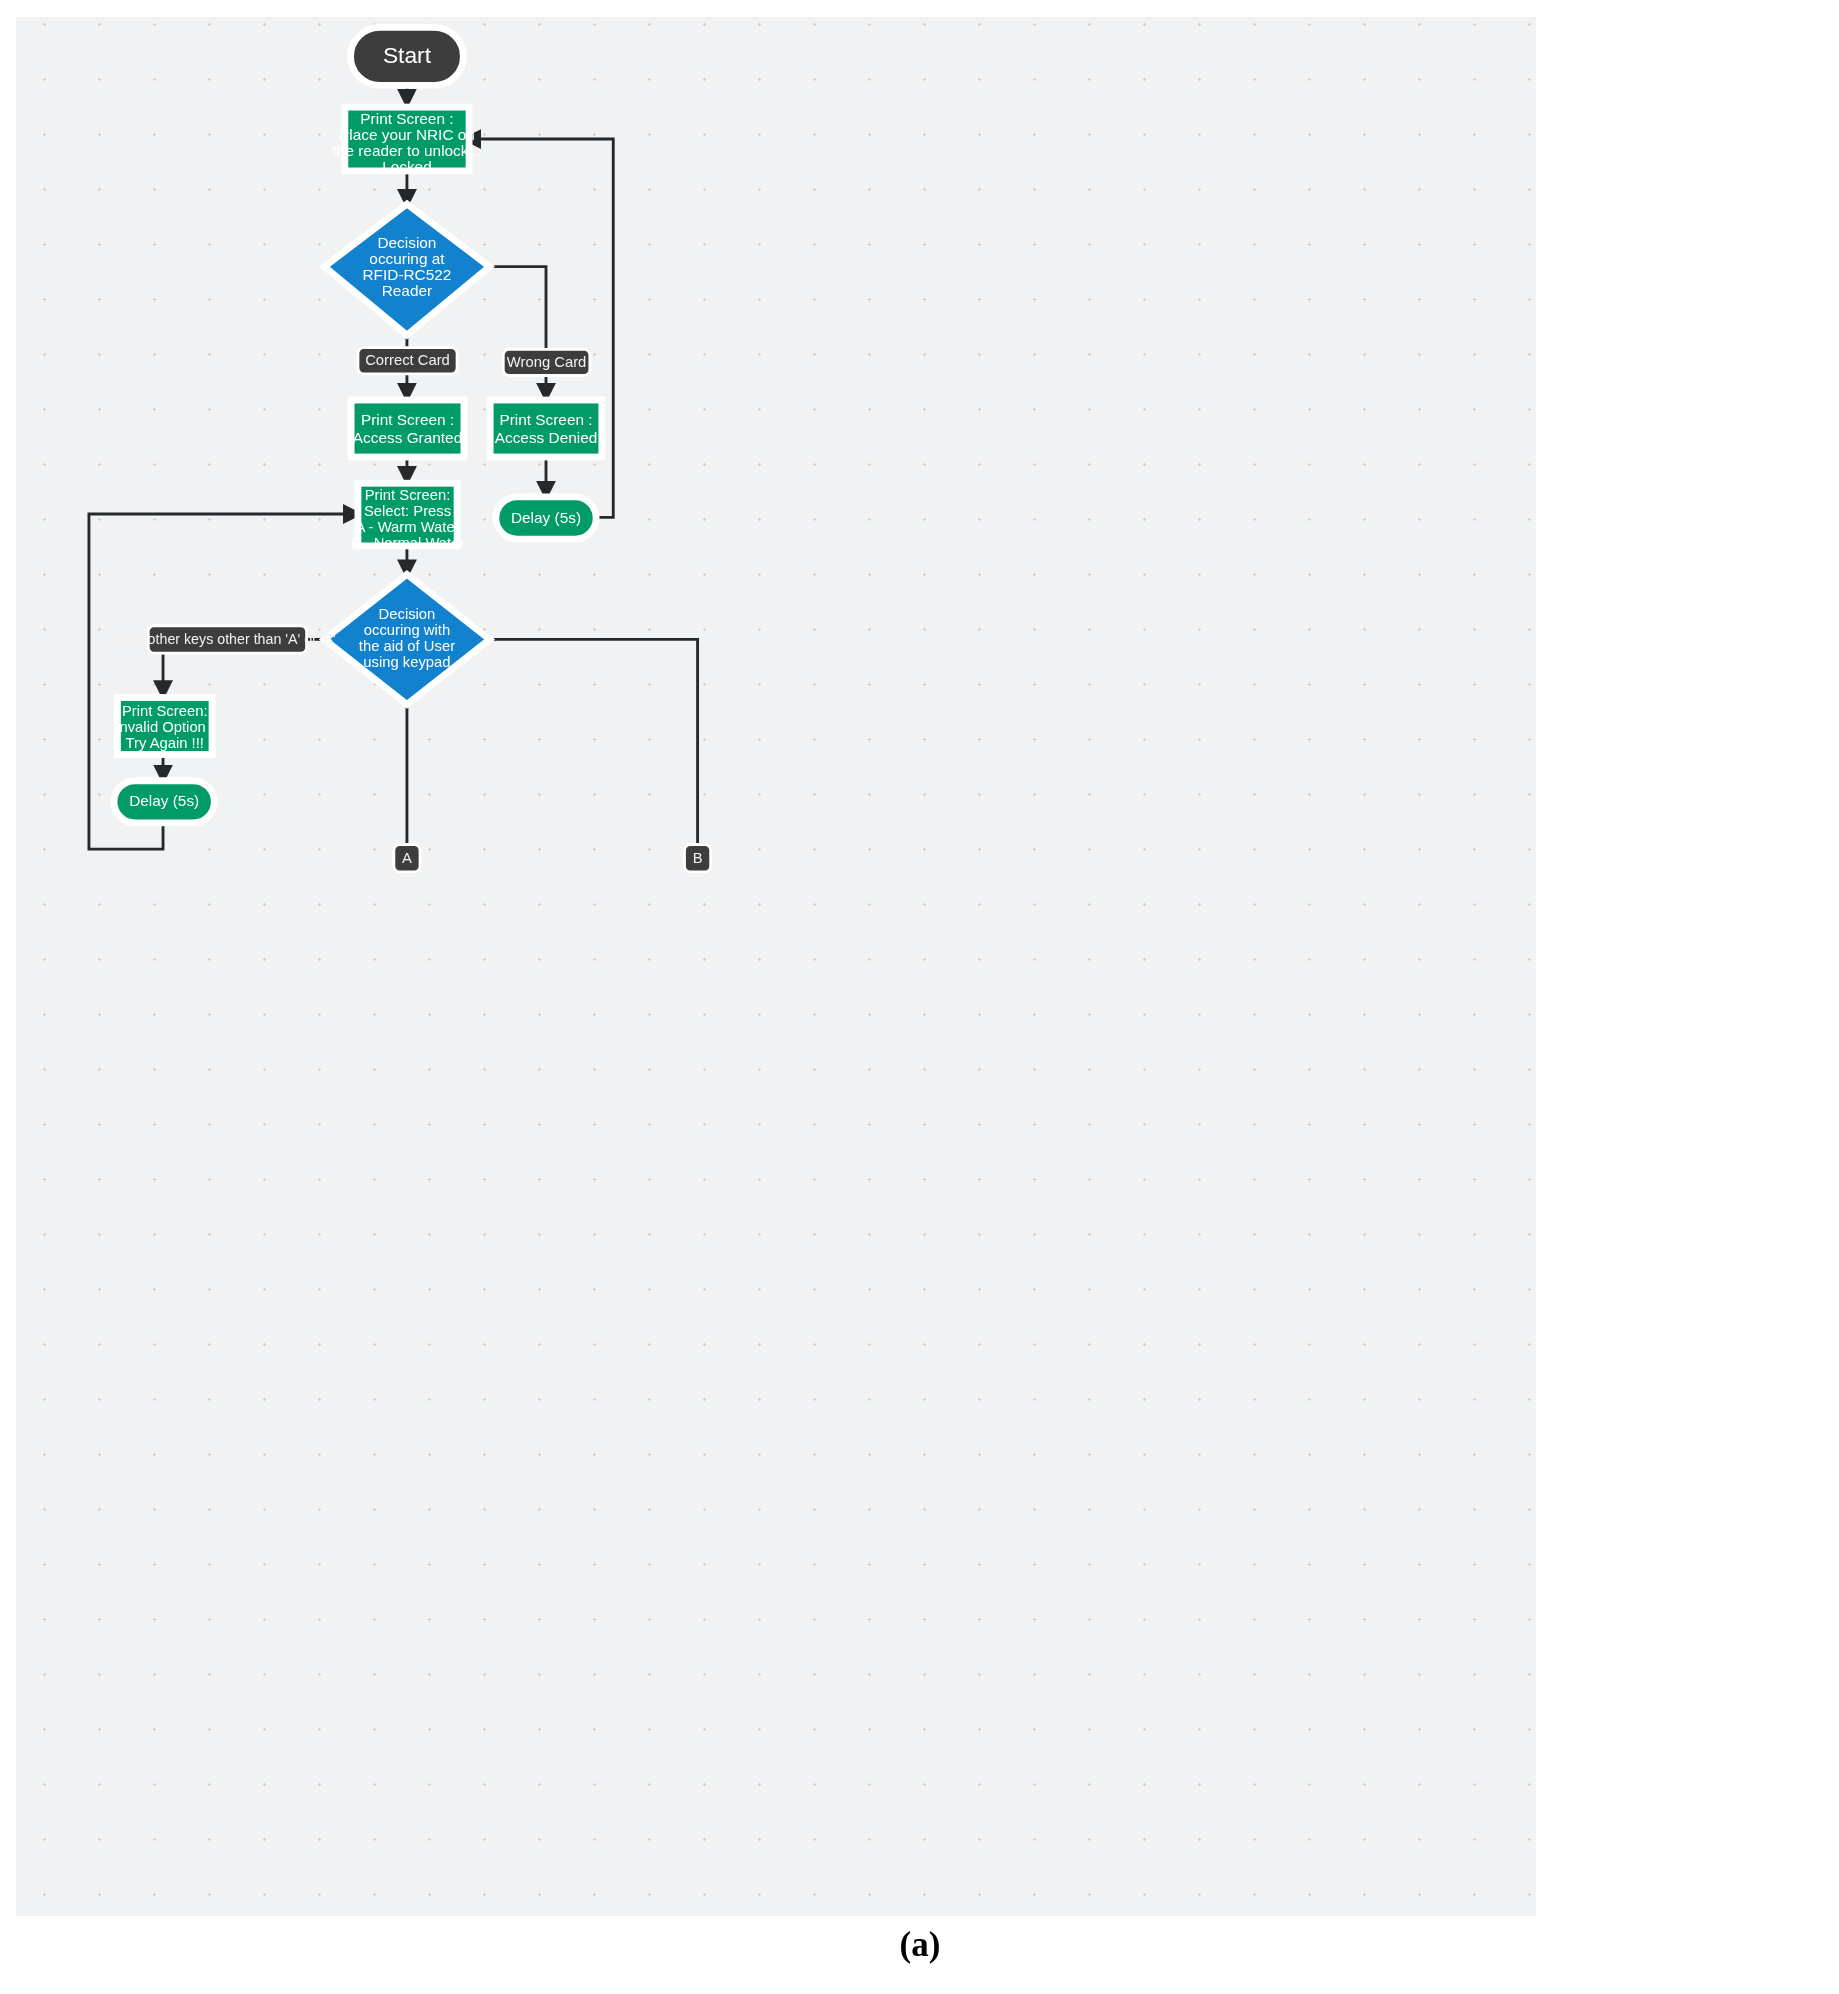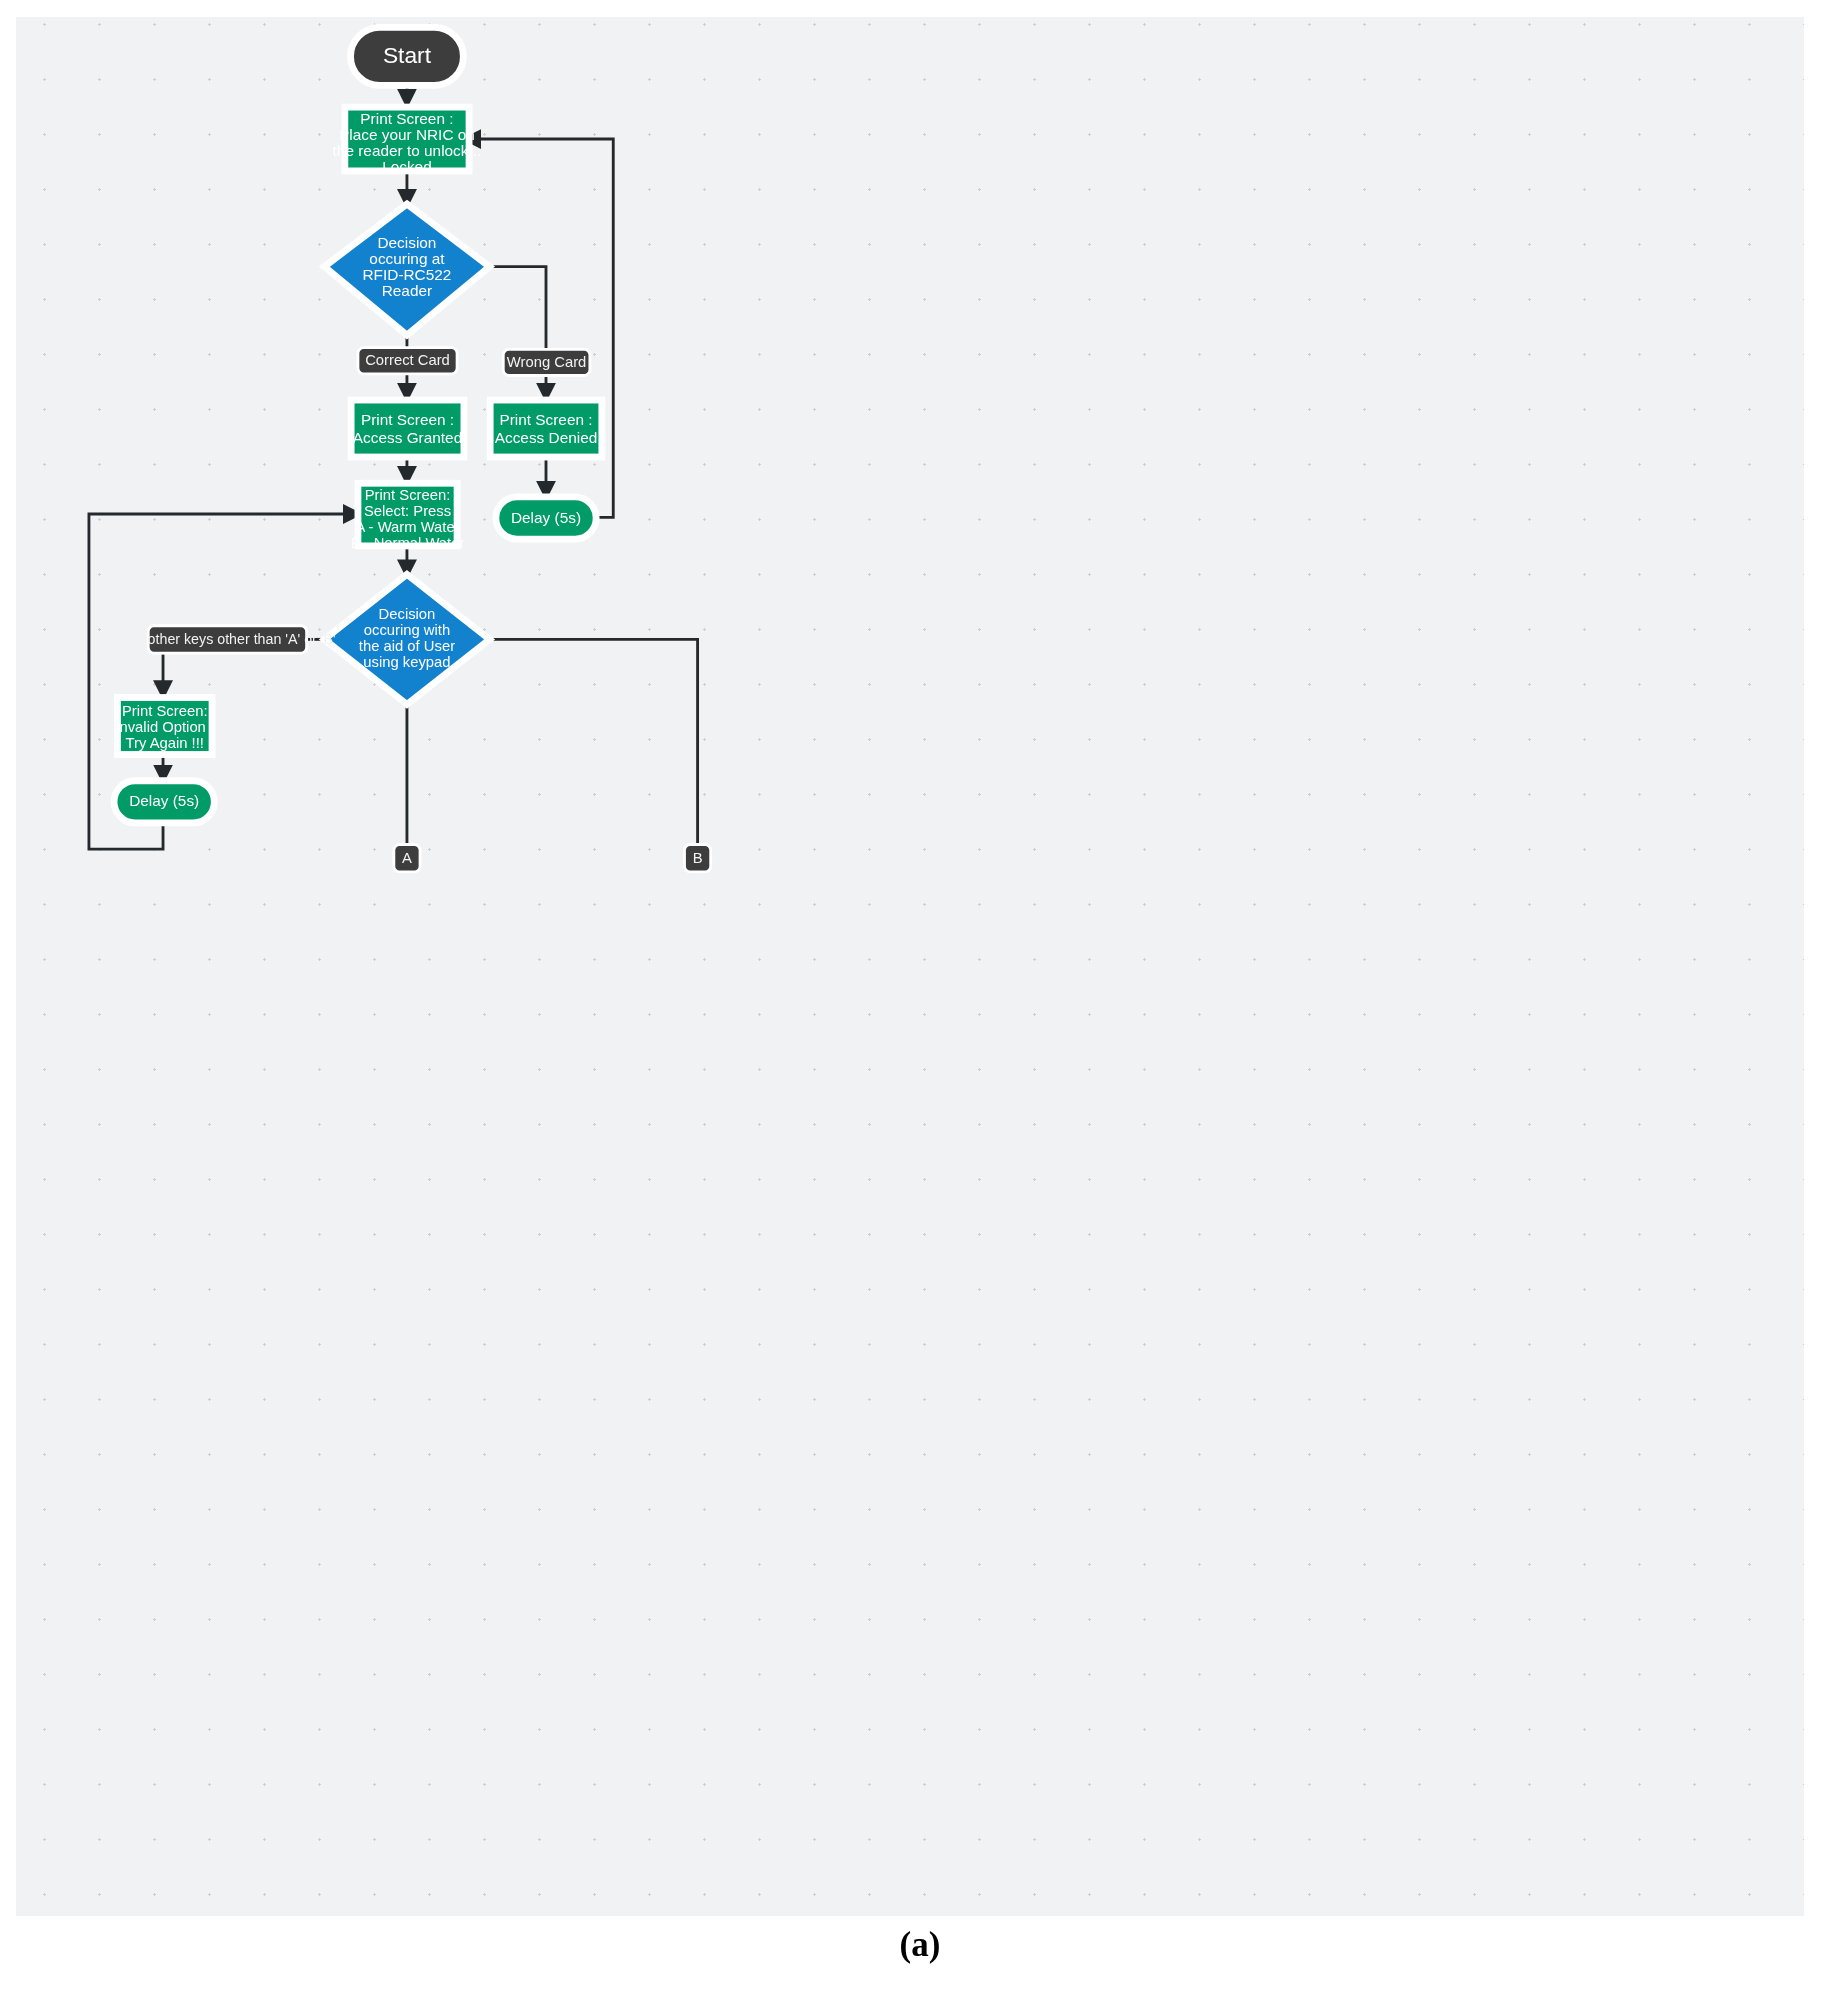--- a/index.html
+++ b/index.html
@@ -16,21 +16,21 @@
   #figure {
     position: relative;
     width: 1840px;
     height: 1995px;
     background: #ffffff;
   }
   #canvas-wrap {
     position: absolute;
     left: 16px;
     top: 17px;
-    width: 1788px;
+    width: 1520px;
     height: 1899px;
     background: #f1f2f3;
     background-image: radial-gradient(#cfcfcf 1px, transparent 1.1px);
     background-size: 55px 55px;
     background-position: 56px 35px;
     overflow: hidden;
   }
   #flow {
     position: absolute;
     left: 0;

